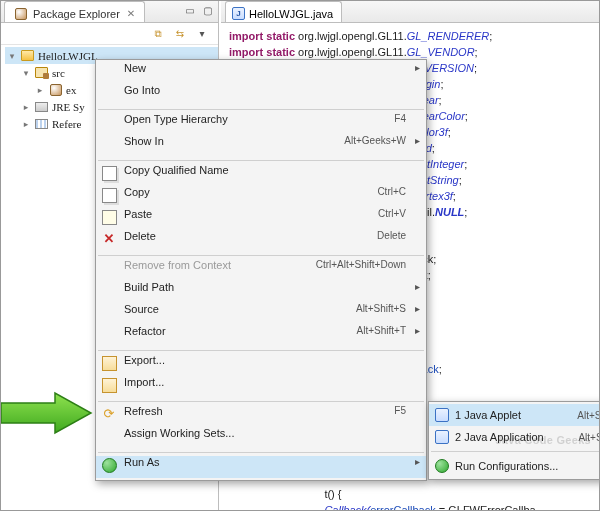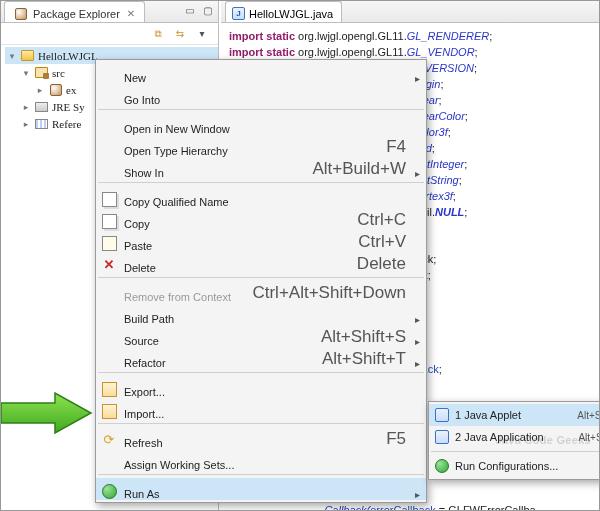--- a/index.html
+++ b/index.html
@@ -34,25 +34,25 @@
   .ed-tab { height:21px; padding:3px 8px 0 6px; background:#fff; border:1px solid #bdbdbd; border-bottom:none; border-top-left-radius:3px; border-top-right-radius:3px; margin-left:4px; display:flex; align-items:center; gap:4px;}
   .j-ico { width:13px;height:13px;border:1px solid #3b72c4;background:linear-gradient(#eaf2ff,#c9ddff);border-radius:2px;display:flex;align-items:center;justify-content:center;color:#2b5aa5;font-size:8px;font-weight:bold;}
   .code { font-family: Consolas, "Courier New", monospace; font-size:12px; padding:6px 8px; line-height:15px; white-space:pre; color:#222;}
   .kw { color:#931a68; font-weight:bold; }
   .stat { color:#2936c7; font-style:italic; }
   .statN { color:#2936c7; font-style:italic; font-weight:bold;}
   .fld { color:#1e4db9; }
 
   
   .ctx-menu { position:absolute; left:94px; top:58px; width:332px; background:#f4f4f4; border:1px solid #9b9b9b; box-shadow:2px 3px 8px rgba(0,0,0,.35); padding:2px 0; }
-  .ctx-row { height:22px; display:flex; align-items:flex-end; padding:0 20px 0 28px; position:relative; color:#222; }
+  .ctx-row { height:22px; display:flex; align-items:flex-start; padding:0 20px 0 28px; position:relative; color:#222; }
   .ctx-row.hov { background:#cde6f7; }
   .ctx-row.dis { color:#9a9a9a; }
   .ctx-sep { height:1px; background:#cfcfcf; margin:3px 2px; }
-  .ctx-kb { margin-left:auto; color:#555; font-size:17px; }
+  .ctx-kb { margin-left:auto; color:#555; font-size:10px; }
   .ctx-sub { position:absolute; right:6px; color:#555; font-size:10px; }
   .ctx-ico { position:absolute; left:4px; width:18px; height:18px; display:flex; align-items:center; justify-content:center; }
   .cp-ico, .ps-ico, .del-ico, .imp-ico, .exp-ico, .ref-ico, .val-ico, .run-ico, .dbg-ico, .team-ico, .cpq-ico { width:15px;height:15px; }
   .cp-ico{border:1px solid #888;background:#fff;box-shadow:2px 2px 0 #ddd;}
   .ps-ico{border:1px solid #888;background:#fffde7;position:relative;}
   .del-ico{color:#c62828;font-size:13px;font-weight:bold;text-align:center;line-height:13px;}
   .imp-ico,.exp-ico{border:1px solid #c6932e;background:linear-gradient(#fff3d6,#f7dd9a);}
   .ref-ico{color:#dba12a;font-size:13px;text-align:center;line-height:13px;}
   .run-ico{border-radius:50%;background:radial-gradient(circle at 30% 30%,#9de29d,#2fa82f);border:1px solid #1f7a1f;}
 
@@ -181,29 +181,26 @@
   <div class="ctx-menu" id="ctx-menu">
       <div class="ctx-row">
         <span>New</span>
         <span class="ctx-sub">▸</span>
       </div>
       <div class="ctx-row">
         <span>Go Into</span>
       </div>
       <div class="ctx-sep"></div>
       <div class="ctx-row">
-        <span>Open in New Window</span>
-      </div>
-      <div class="ctx-row">
         <span>Open Type Hierarchy</span>
         <span class="ctx-kb">F4</span>
       </div>
       <div class="ctx-row">
         <span>Show In</span>
-        <span class="ctx-kb">Alt+Build+W</span>
+        <span class="ctx-kb">Alt+Geeks+W</span>
         <span class="ctx-sub">▸</span>
       </div>
       <div class="ctx-sep"></div>
       <div class="ctx-row">
         <span class="ctx-ico">
           <span class="cp-ico"></span>
         </span>
         <span>Copy Qualified Name</span>
       </div>
       <div class="ctx-row">

